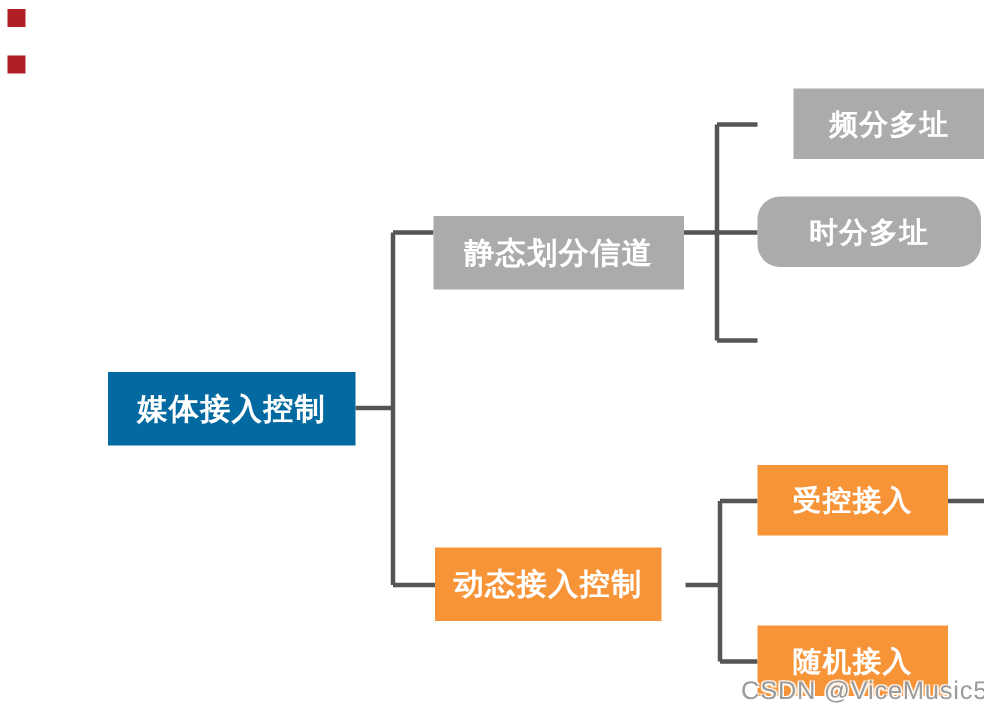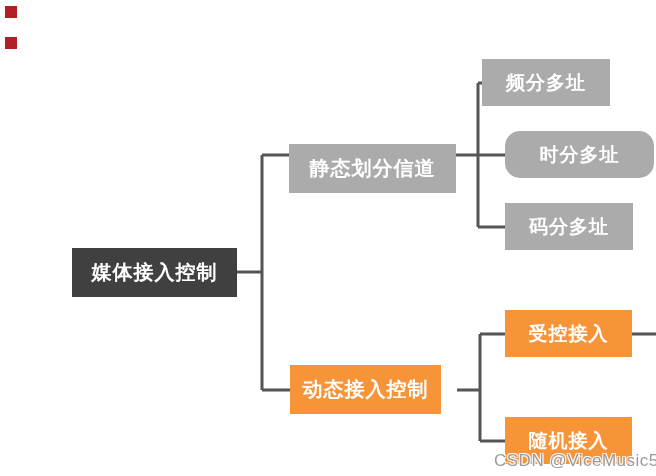--- a/index.html
+++ b/index.html
@@ -21,32 +21,32 @@
     position: absolute;
     display: flex;
     align-items: center;
     justify-content: center;
     color: #ffffff;
     font-weight: bold;
     letter-spacing: 1px;
     box-sizing: border-box;
     white-space: nowrap;
   }
-  .node-blue   { background: #404040; }
+  .node-blue   { background: #0369a1; }
   .node-gray   { background: #ababab; }
   .node-orange { background: #f79438; }
 
   .lvl12 { font-size: 20px; }
   .lvl3  { font-size: 19px; }
 
   #root-node      { left: 72px;  top: 248px; width: 165px; height: 49px; }
   #branch-static  { left: 289px; top: 131px; width: 167px; height: 49px; margin-top: 13px; }
   #branch-dynamic { left: 290px; top: 365px; width: 151px; height: 49px; }
 
-  #leaf-fdma       { left: 482px; top: 59px;  width: 128px; height: 47px; }
+  #leaf-fdma       { left: 529px; top: 59px;  width: 128px; height: 47px; }
   #leaf-tdma       { left: 505px; top: 131px; width: 149px; height: 47px; border-radius: 15px; }
   #leaf-cdma       { left: 505px; top: 203px; width: 128px; height: 47px; }
   #leaf-controlled { left: 505px; top: 310px; width: 127px; height: 47px; }
   #leaf-random     { left: 505px; top: 417px; width: 127px; height: 47px; }
 
   #connectors {
     position: absolute;
     left: 0; top: 0;
     width: 656px;
     height: 476px;
@@ -97,21 +97,20 @@
   <div class="node node-blue lvl12" id="root-node">媒体接入控制</div>
 
   <div class="node node-gray lvl12" id="branch-static">静态划分信道</div>
 
   <div class="node node-orange lvl12" id="branch-dynamic">动态接入控制</div>
 
   <div class="node node-gray lvl3" id="leaf-fdma">频分多址</div>
 
   <div class="node node-gray lvl3" id="leaf-tdma">时分多址</div>
 
-  <div class="node node-gray lvl3" id="leaf-cdma">码分多址</div>
 
   <div class="node node-orange lvl3" id="leaf-controlled">受控接入</div>
 
   <div class="node node-orange lvl3" id="leaf-random">随机接入</div>
 
   <div id="watermark">CSDN @ViceMusic5</div>
 
 </div>
 
 </body></html>

